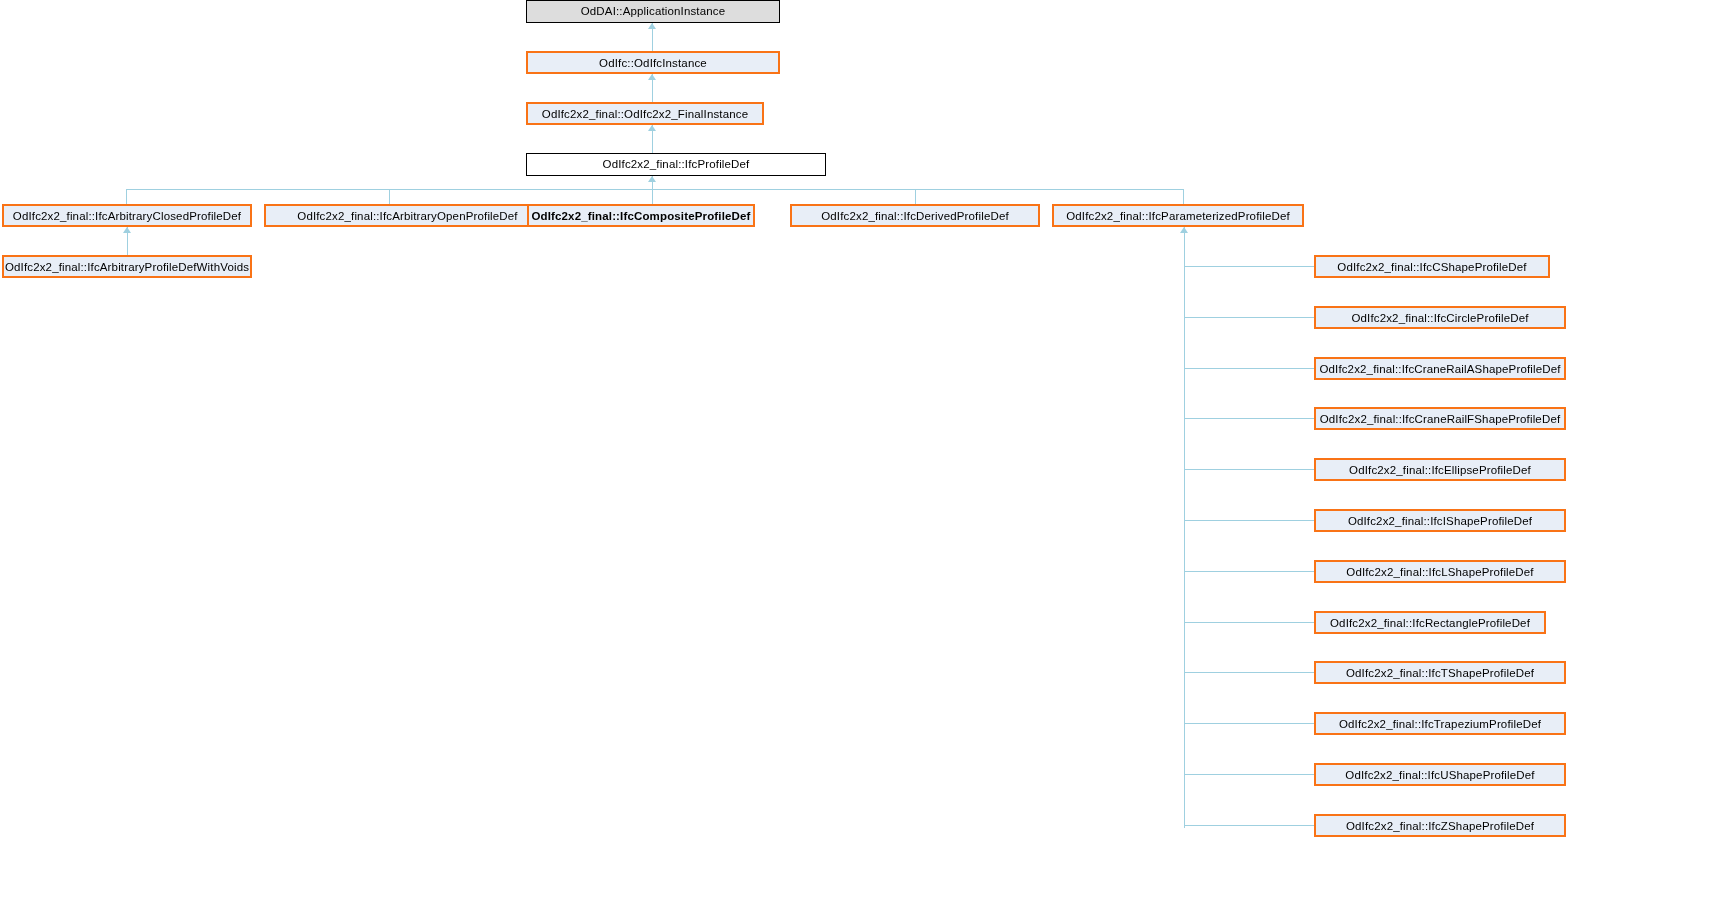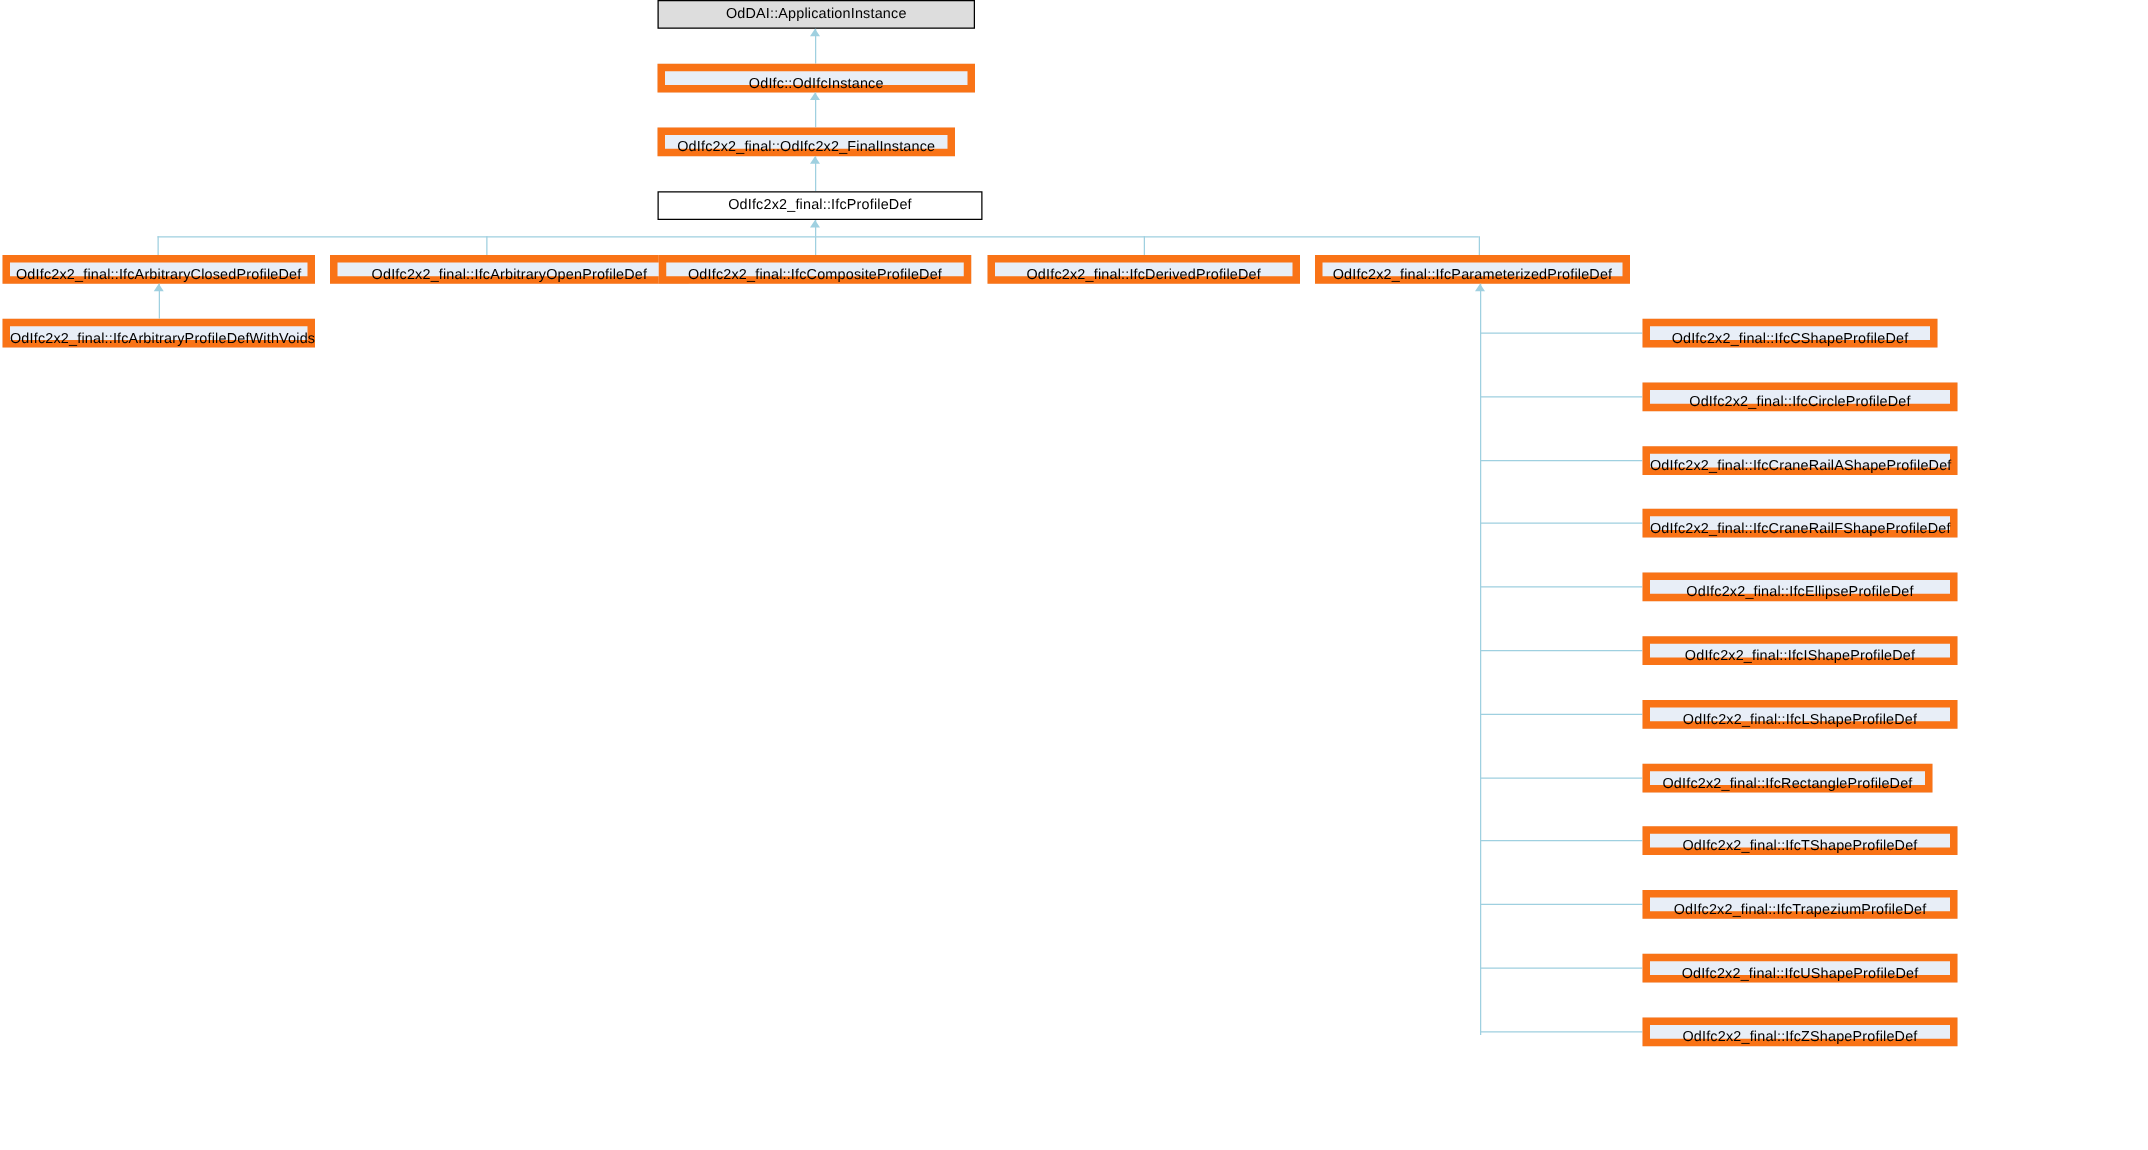--- a/index.html
+++ b/index.html
@@ -24,21 +24,21 @@
     height: 23px;
     line-height: 21px;
     text-align: center;
     white-space: nowrap;
     font-size: 11.5px;
     color: #000000;
     letter-spacing: 0.15px;
   }
   .node.inherited {
     background: #e8eef7;
-    border: 6px solid #f97316;
+    border: 2px solid #f97316;
   }
   .node.root {
     background: #dddddd;
     border: 1px solid #000000;
   }
   .node.current {
     background: #ffffff;
     border: 1px solid #000000;
   }
 
@@ -75,36 +75,36 @@
   <div class="node inherited" style="left:526px; top:51px; width:254px;">OdIfc::OdIfcInstance</div>
 
   <div class="edge-v" style="left:652px; top:74px; height:28px;"></div>
   <div class="arrow-up" style="left:648px; top:74px;"></div>
 
   <div class="node inherited" style="left:526px; top:102px; width:238px;">OdIfc2x2_final::OdIfc2x2_FinalInstance</div>
 
   <div class="edge-v" style="left:652px; top:125px; height:28px;"></div>
   <div class="arrow-up" style="left:648px; top:125px;"></div>
 
-  <div class="node current" style="left:526px; top:153px; width:260px;">OdIfc2x2_final::IfcProfileDef</div>
+  <div class="node current" style="left:526px; top:153px; width:300px;">OdIfc2x2_final::IfcProfileDef</div>
 
   <div class="edge-v" style="left:652px; top:176px; height:13px;"></div>
   <div class="arrow-up" style="left:648px; top:176px;"></div>
 
   <div class="edge-h" style="left:126px; top:189px; width:1057px;"></div>
 
   <div class="edge-v" style="left:126px; top:189px; height:15px;"></div>
   <div class="edge-v" style="left:389px; top:189px; height:15px;"></div>
   <div class="edge-v" style="left:652px; top:189px; height:15px;"></div>
   <div class="edge-v" style="left:915px; top:189px; height:15px;"></div>
   <div class="edge-v" style="left:1183px; top:189px; height:15px;"></div>
 
   <div class="node inherited" style="left:2px; top:204px; width:250px;">OdIfc2x2_final::IfcArbitraryClosedProfileDef</div>
   <div class="node inherited" style="left:264px; top:204px; width:287px;">OdIfc2x2_final::IfcArbitraryOpenProfileDef</div>
-  <div class="node inherited" style="left:527px; top:204px; width:250px;">OdIfc2x2_final::IfcCompositeProfileDef</div>
+  <div class="node inherited" style="left:527px; top:204px; width:228px;font-weight:bold;">OdIfc2x2_final::IfcCompositeProfileDef</div>
   <div class="node inherited" style="left:790px; top:204px; width:250px;">OdIfc2x2_final::IfcDerivedProfileDef</div>
   <div class="node inherited" style="left:1052px; top:204px; width:252px;">OdIfc2x2_final::IfcParameterizedProfileDef</div>
 
   <div class="edge-v" style="left:127px; top:227px; height:28px;"></div>
   <div class="arrow-up" style="left:123px; top:227px;"></div>
 
   <div class="node inherited" style="left:2px; top:255px; width:250px;">OdIfc2x2_final::IfcArbitraryProfileDefWithVoids</div>
 
   <div class="edge-v" style="left:1184px; top:227px; height:601px;"></div>
   <div class="arrow-up" style="left:1180px; top:227px;"></div>

